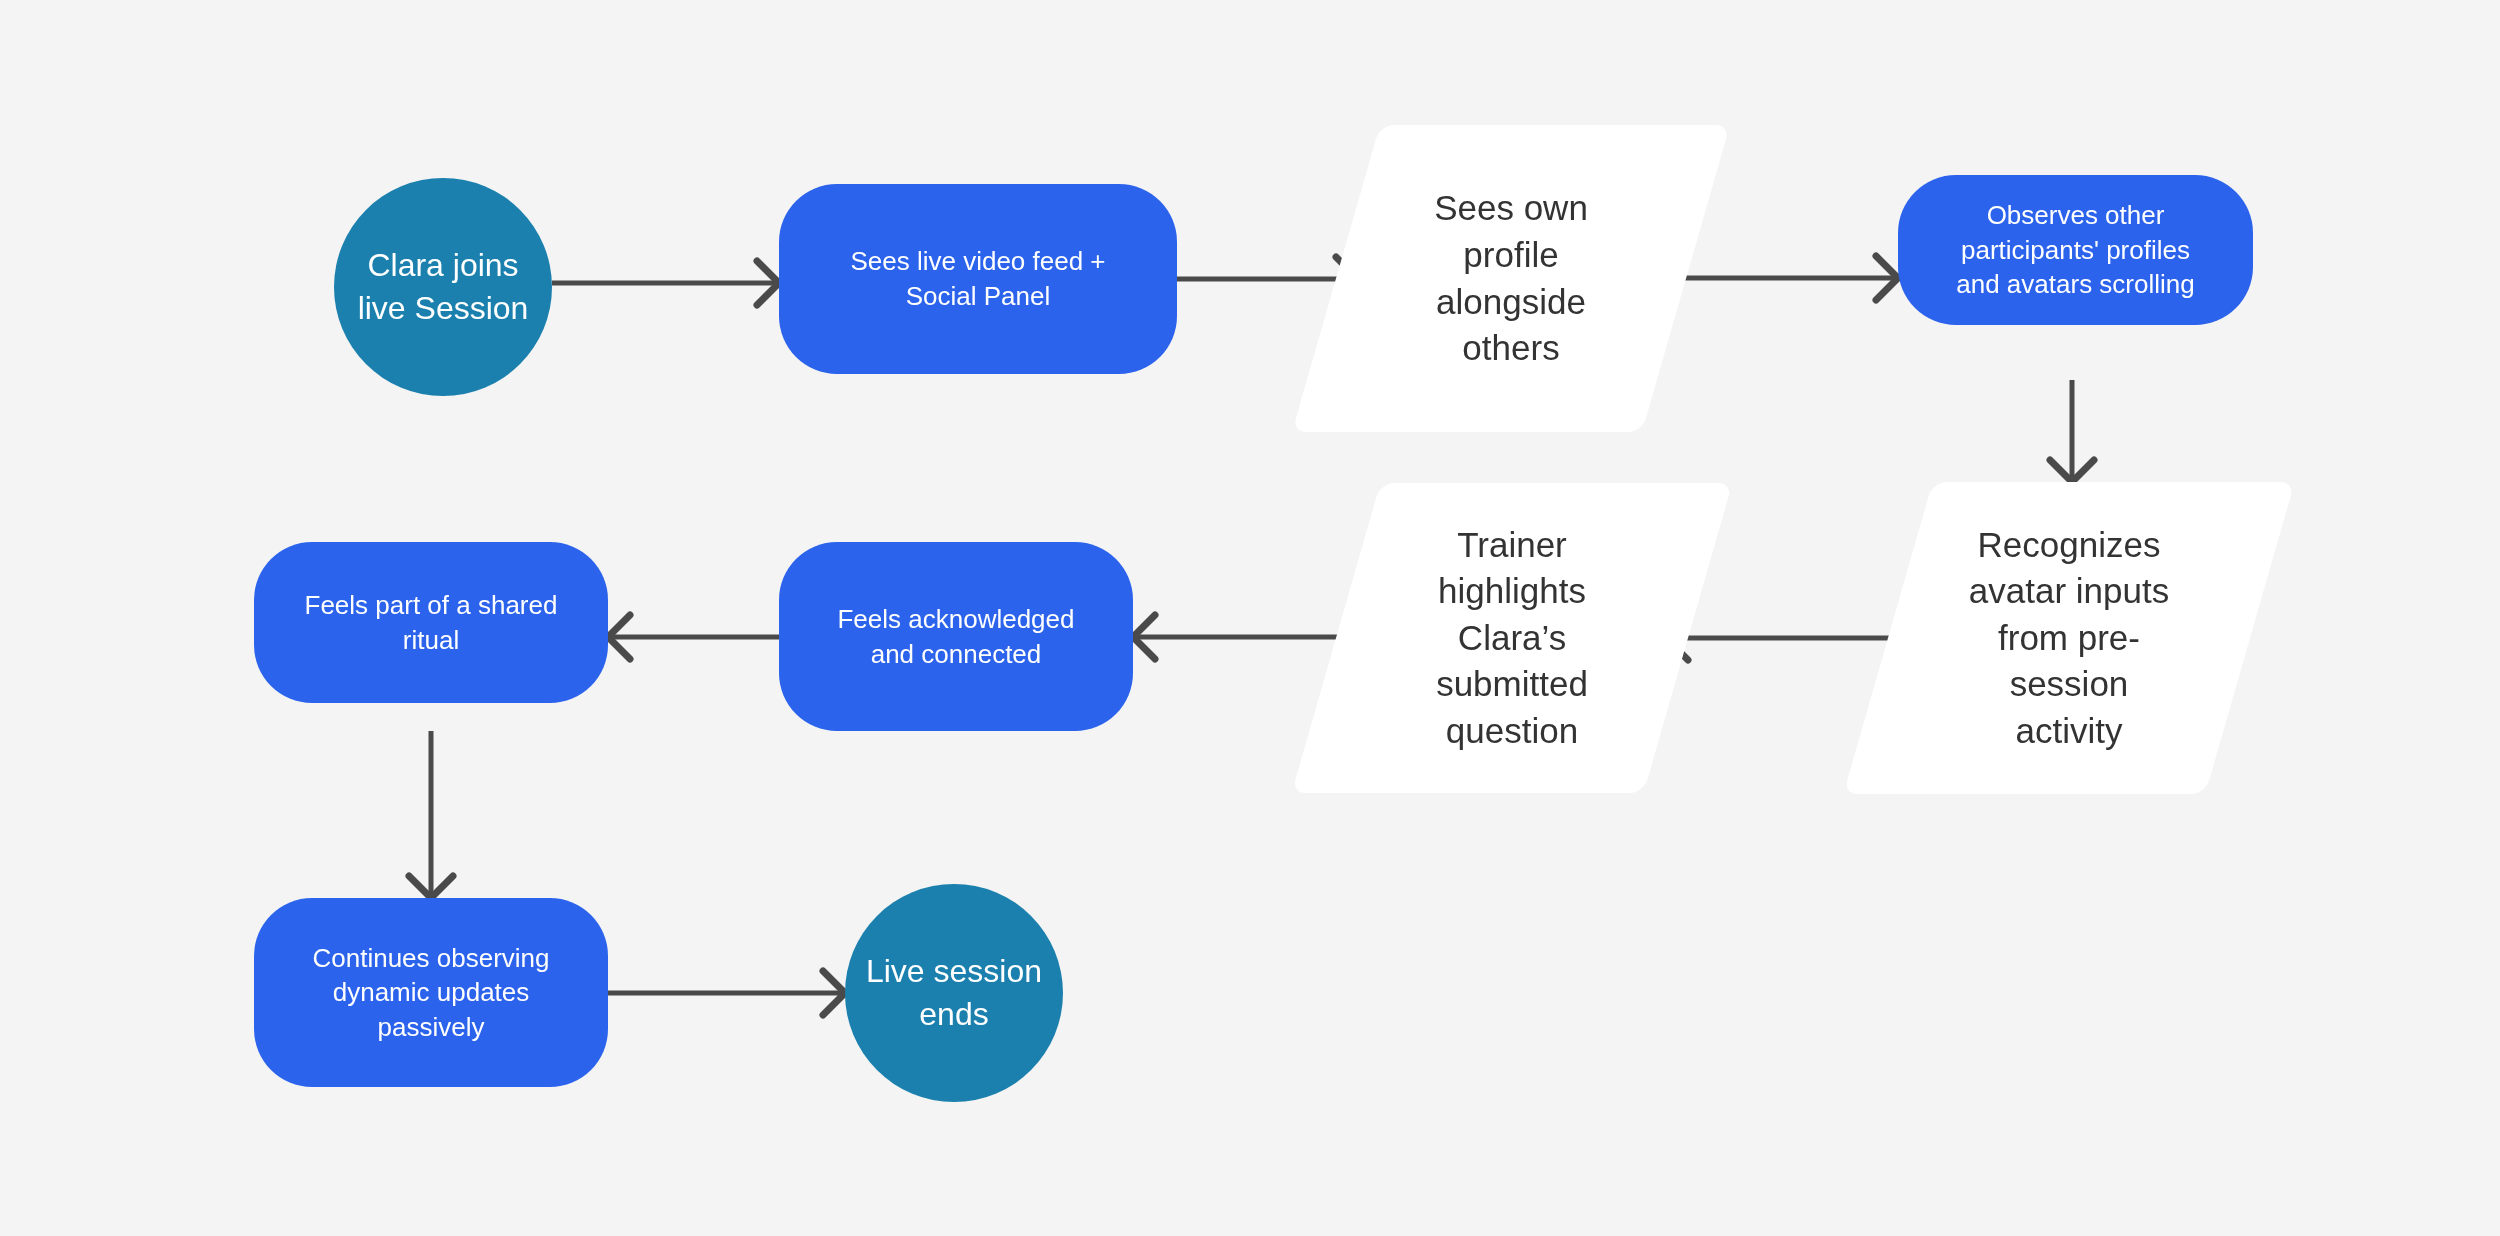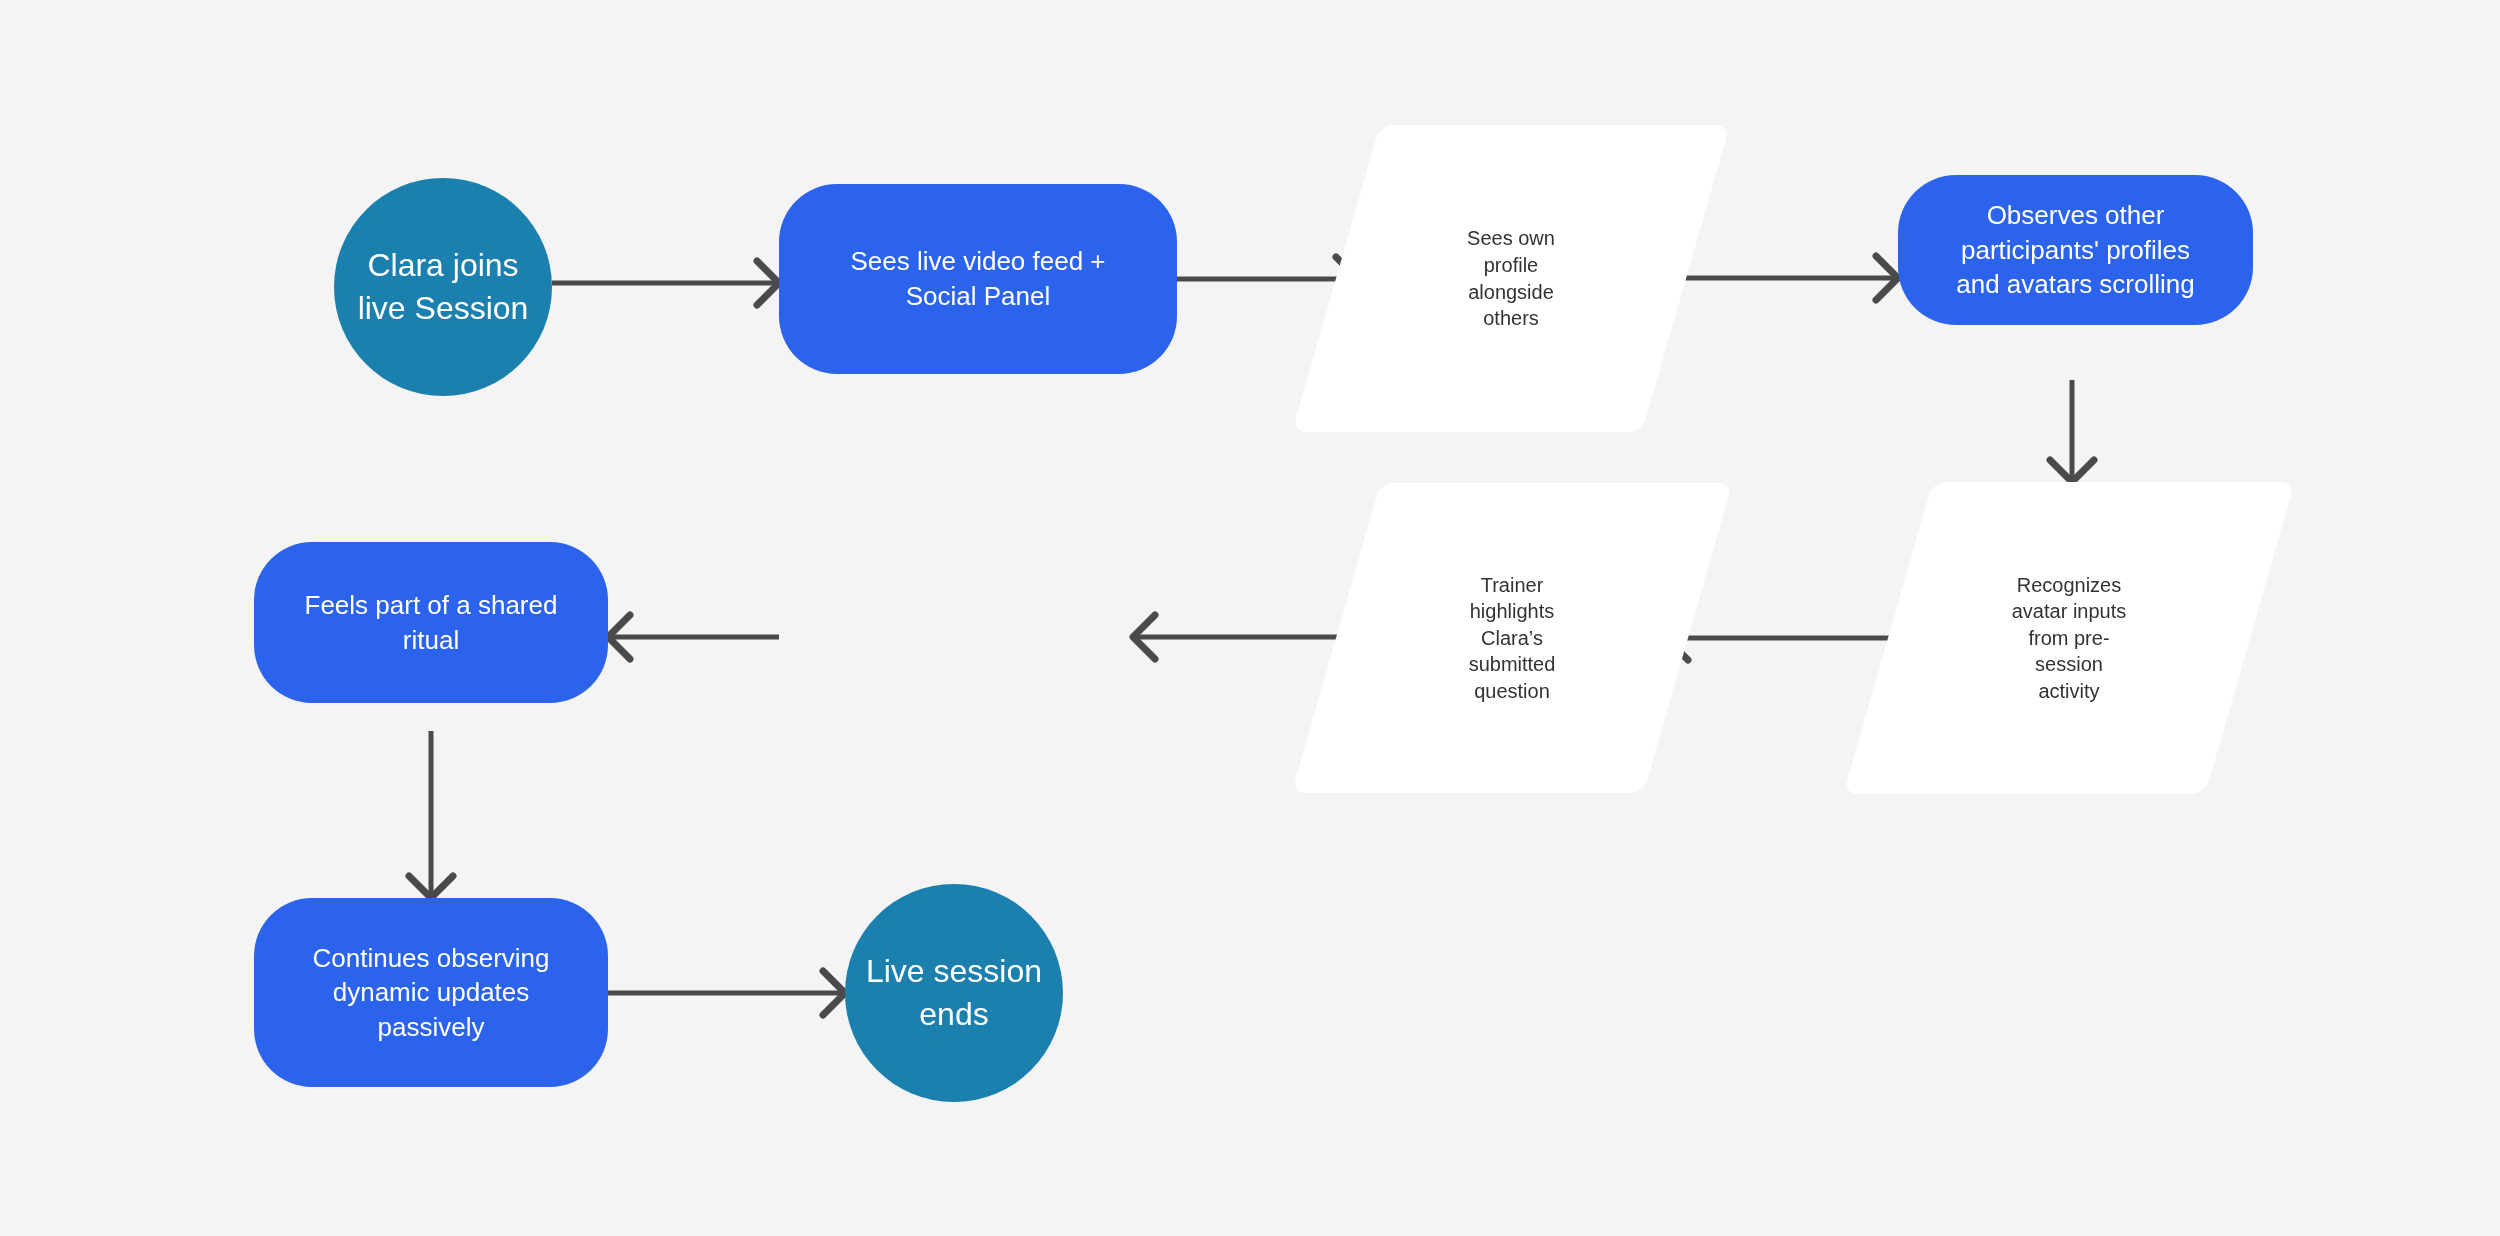--- a/index.html
+++ b/index.html
@@ -54,21 +54,21 @@
   .node-round {
     border-radius: 58px;
     background: #2b63ec;
     color: #ffffff;
     font-size: 26px;
   }
   
   .node-parallelogram {
     background: transparent;
     color: #333333;
-    font-size: 20px;
+    font-size: 35px;
   }
   .node-parallelogram .skew-bg {
     position: absolute;
     left: 0;
     top: 0;
     width: 100%;
     height: 100%;
     background: #ffffff;
     border-radius: 14px;
     transform: skewX(-16deg);
@@ -141,20 +141,24 @@
 
   <div class="node node-parallelogram" style="left:1336px; top:483px; width:352px; height:310px;">
     <span class="skew-bg"></span>
     <span class="node-label">Trainer
 highlights
 Clara’s
 submitted
 question</span>
   </div>
 
+  <div class="node node-round" style="left:779px; top:542px; width:354px; height:189px;">
+    <span class="node-label">Feels acknowledged
+and connected</span>
+  </div>
 
   <div class="node node-round" style="left:254px; top:542px; width:354px; height:161px;">
     <span class="node-label">Feels part of a shared
 ritual</span>
   </div>
 
   <div class="node node-round" style="left:254px; top:898px; width:354px; height:189px;">
     <span class="node-label">Continues observing
 dynamic updates
 passively</span>

